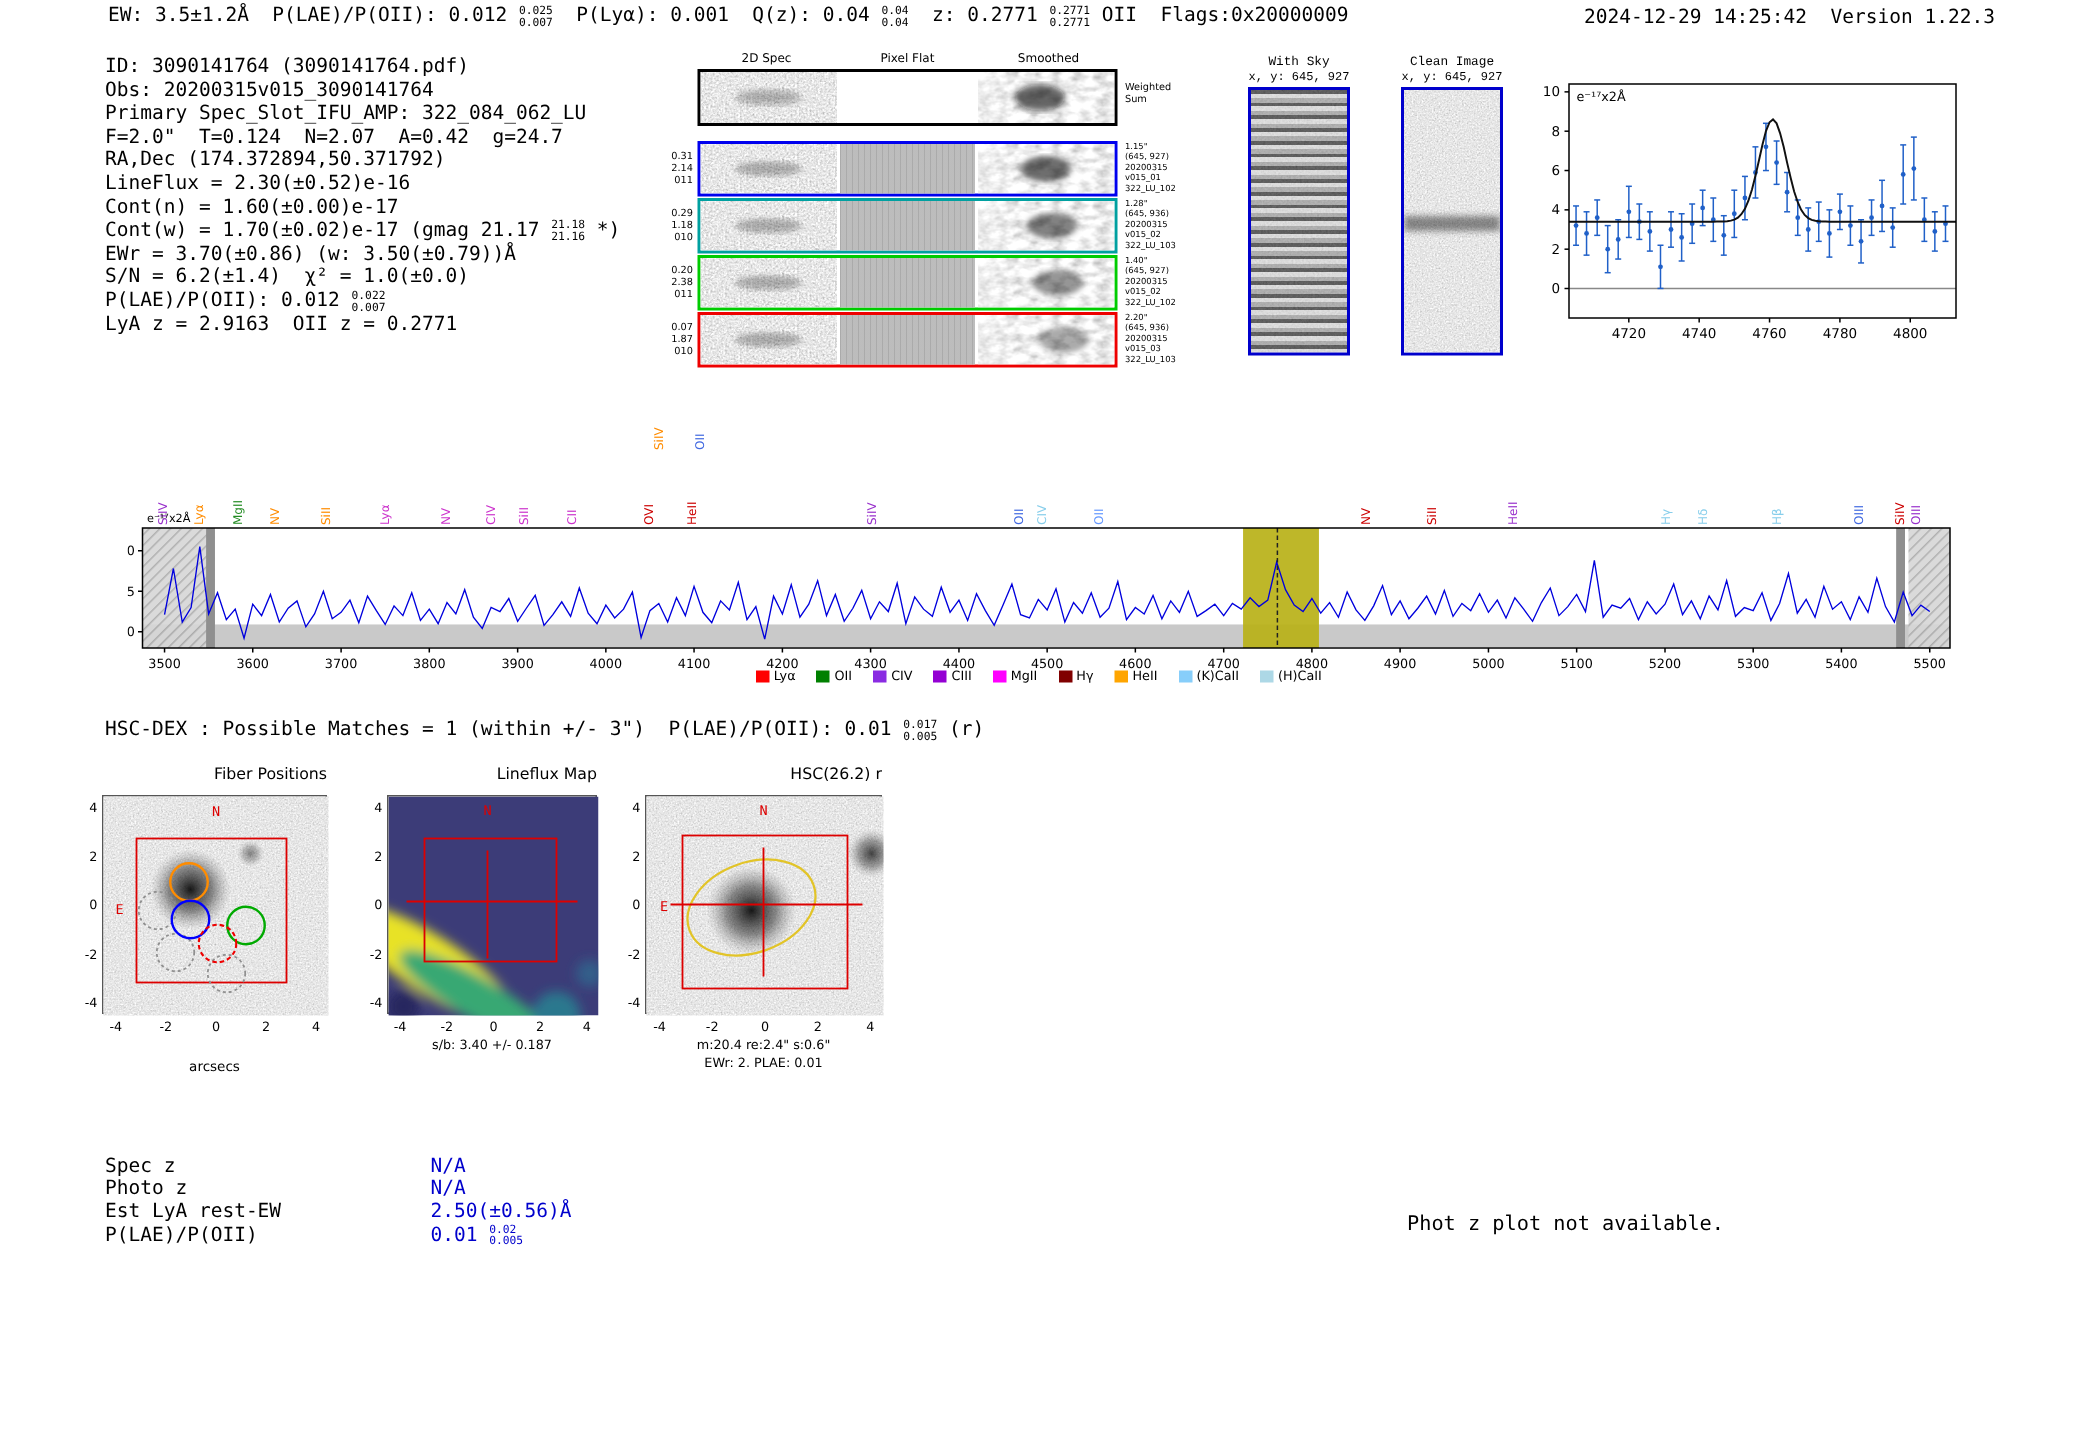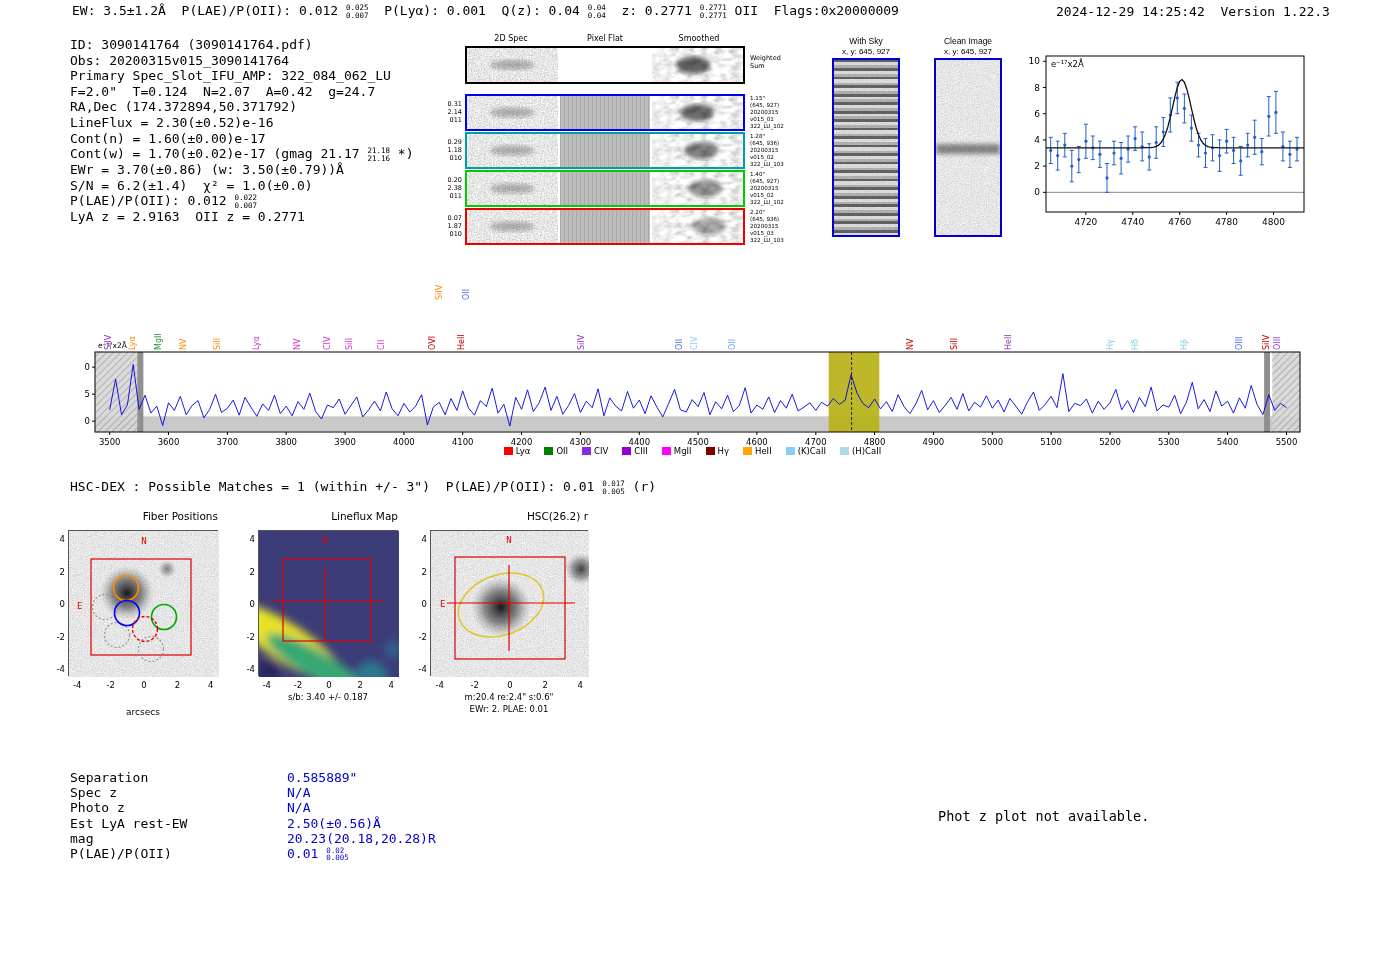--- a/index.html
+++ b/index.html
@@ -20,21 +20,21 @@
   .s2h{position:absolute;top:6px;width:92px;text-align:center;font:8px "DejaVu Sans",sans-serif}
   .spec2d-row{position:absolute;left:25px;width:280px;border:2px solid #000;display:flex;gap:2px;background:#fff}
   .p2d{flex:1;overflow:hidden;position:relative}
   .flat-gray{background:#b9b9b9 repeating-linear-gradient(90deg,rgba(0,0,0,0.08) 0 1px,rgba(255,255,255,0.05) 1px 4px)}
   .flat-white{background:#fff}
   .s2l{position:absolute;left:0;width:22px;text-align:right;font:6.5px/8px "DejaVu Sans",sans-serif}
   .s2r{position:absolute;left:310px;width:62px;font:5.6px/6.9px "DejaVu Sans",sans-serif}
   #ws-label{position:absolute;left:310px;top:26px;font:6.5px/8px "DejaVu Sans",sans-serif}
 
   
-  .skypanel{position:absolute;top:36px;width:84px;text-align:center;font-family:Liberation Sans, sans-serif}
+  .skypanel{position:absolute;top:36px;width:84px;text-align:center;font-family:Liberation Mono, monospace}
   .sp-title{font-size:8.5px;height:11px}
   .sp-coords{font-size:8px;height:10px}
   .sp-box{width:68px;height:179px;margin:1px auto 0;border:2px solid #0000cc;position:relative;overflow:hidden}
   .stripes{background:repeating-linear-gradient(180deg,#262626 0 2.5px,#d4d4d4 2.5px 5.5px,#969696 5.5px 8.5px)}
   .noise-overlay{position:absolute;inset:0;opacity:.3}
   .smudge{position:absolute;left:0;right:0;top:84px;height:10px;background:rgba(10,10,10,.45);filter:blur(2px)}
 
   #fitplot{position:absolute;left:1008px;top:50px;font-family:"DejaVu Sans",sans-serif}
   #specplot{position:absolute;left:85px;top:345px;font-family:"DejaVu Sans",sans-serif}
   #emission-labels{position:absolute;left:85px;top:268px;width:1225px;height:82px}
@@ -575,40 +575,32 @@
         <text x="78" y="12" fill="#dd0000" font-size="9" text-anchor="middle">N</text>
         <text x="9" y="76" fill="#dd0000" font-size="9">E</text>
       </svg>
     <span class="ctick cy" style="top: 3px;">4</span><span class="ctick cy" style="top: 35.5px;">2</span><span class="ctick cy" style="top: 68px;">0</span><span class="ctick cy" style="top: 100.5px;">-2</span><span class="ctick cy" style="top: 133px;">-4</span><span class="ctick cx" style="left: -1.3px; top: 149px;">-4</span><span class="ctick cx" style="left: 33.8px; top: 149px;">-2</span><span class="ctick cx" style="left: 69px; top: 149px;">0</span><span class="ctick cx" style="left: 104.2px; top: 149px;">2</span><span class="ctick cx" style="left: 139.3px; top: 149px;">4</span></div>
     <div class="cut-caption">m:20.4 re:2.4" s:0.6"</div>
     <div class="cut-caption second">EWr: 2. PLAE: 0.01</div>
   </div>
 
   <div id="match-table">
       <div class="trow">
-        <span class="tlabel">Separation</span>
-        <span class="tvalue"><span>0.585889"</span></span>
-      </div>
-      <div class="trow">
         <span class="tlabel">Spec z</span>
         <span class="tvalue"><span>N/A</span></span>
       </div>
       <div class="trow">
         <span class="tlabel">Photo z</span>
         <span class="tvalue"><span>N/A</span></span>
       </div>
       <div class="trow">
         <span class="tlabel">Est LyA rest-EW</span>
         <span class="tvalue"><span>2.50(±0.56)Å</span></span>
       </div>
       <div class="trow">
-        <span class="tlabel">mag</span>
-        <span class="tvalue"><span>20.23(20.18,20.28)R</span></span>
-      </div>
-      <div class="trow">
         <span class="tlabel">P(LAE)/P(OII)</span>
         <span class="tvalue"><span>0.01 </span><span class="frac"><span>0.02</span><span>0.005</span></span></span>
       </div>
     </div>
 
   <div id="photz-note">Phot z plot not available.</div>
 
 </div>
 
 </body></html>

